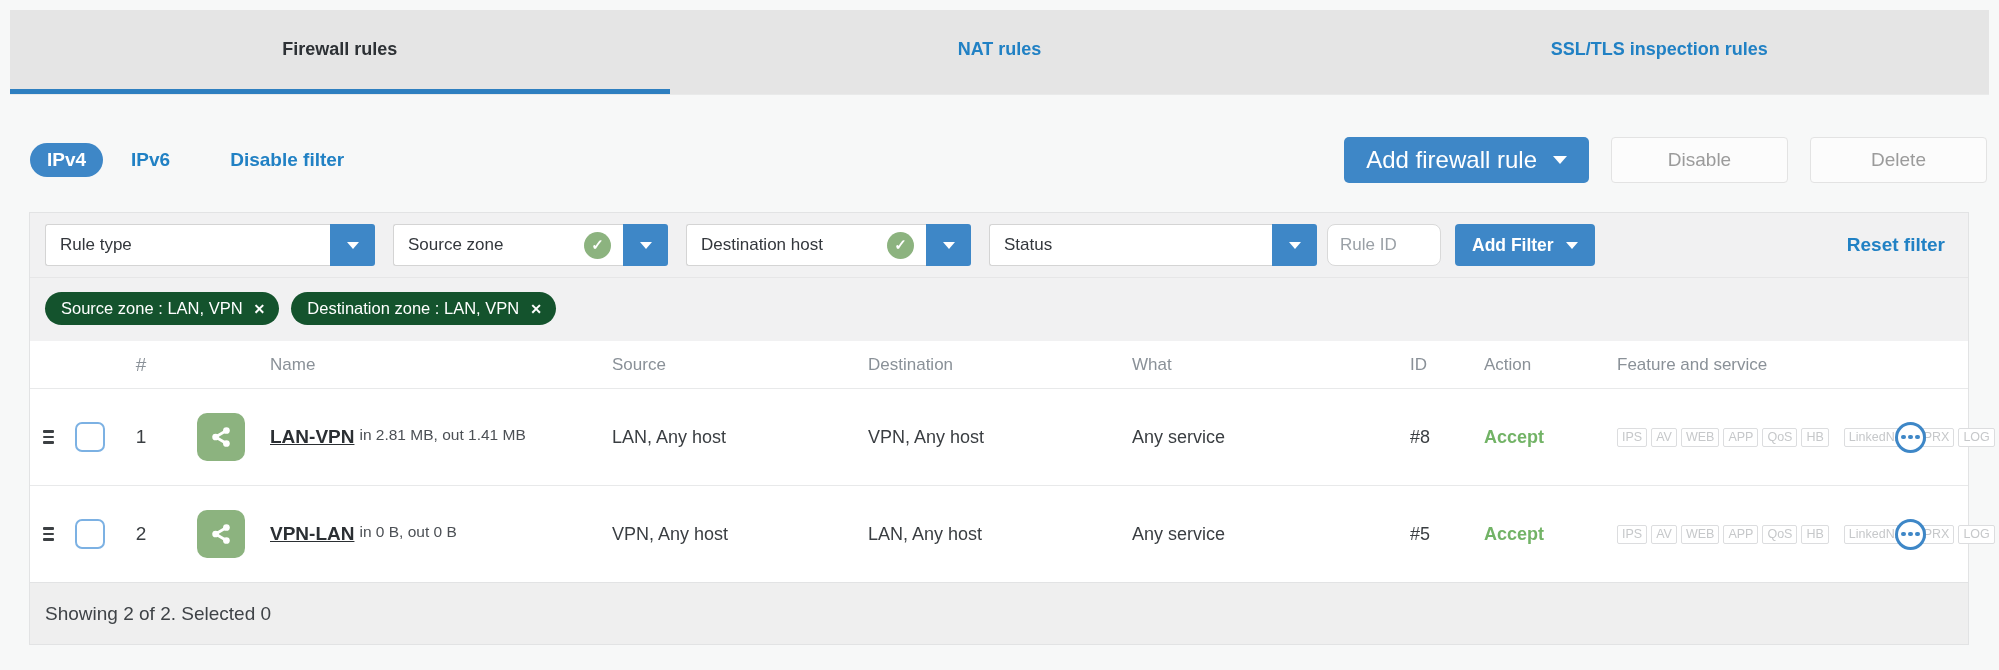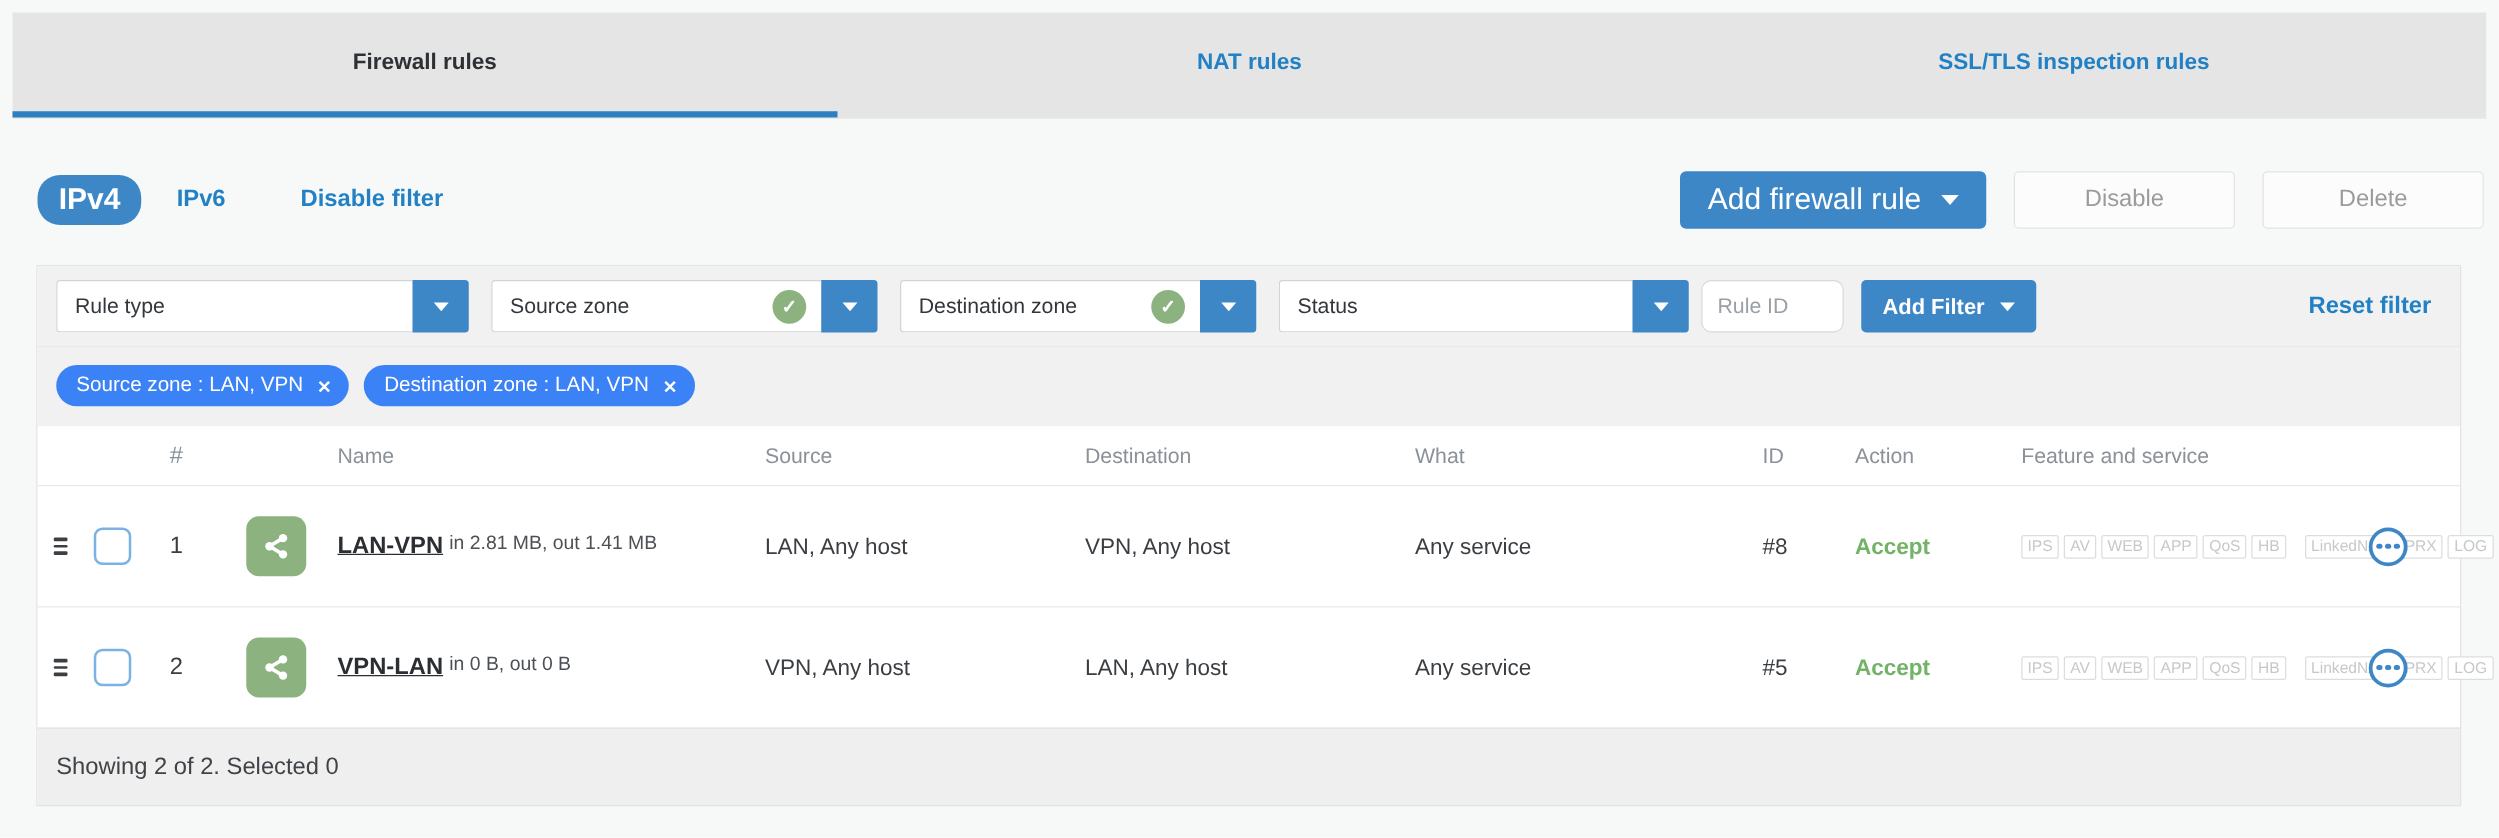--- a/index.html
+++ b/index.html
@@ -30,21 +30,21 @@
   .tab.active { color:#2d3135; border-bottom-color:#2e7fc0; }
 
   
   .toolbar {
     height:105px;
     display:flex; align-items:center;
     padding:0 12px 0 30px;
   }
   .pill {
     background:#3e87c7; color:#fff;
-    font-size:24px; font-weight:700;
+    font-size:19px; font-weight:700;
     padding:6px 17px; border-radius:18px;
     cursor:pointer;
   }
   .ipv6 { margin-left:28px; color:#2181c4; font-size:19px; font-weight:700; cursor:pointer; }
   .disable-filter { margin-left:60px; color:#2181c4; font-size:19px; font-weight:700; cursor:pointer; }
   .toolbar-right { margin-left:auto; display:flex; align-items:center; gap:22px; }
   .btn-primary {
     background:#3e87c7; color:#fff; border:none;
     font-family:inherit; font-size:24px;
     height:46px; padding:0 22px; border-radius:5px;
@@ -90,21 +90,21 @@
     padding:0 12px 0 14px;
     font-size:17px; color:#33373c;text-align:center;
   }
   .select .chevbox {
     width:45px; background:#3e87c7;
     border-radius:0 3px 3px 0;
     display:flex; align-items:center; justify-content:center;
   }
   .select .chevbox .chev-down { border-left-width:6px; border-right-width:6px; border-top-width:7px; }
   .f-rule-type .field { width:285px; }
-  .f-source   .field { width:264px; }
+  .f-source   .field { width:230px; }
   .f-dest     .field { width:240px; }
   .f-status   .field { width:283px; }
   .check-circle {
     margin-left:auto;
     width:27px; height:27px; border-radius:50%;
     background:#8cb37f; color:#fff;
     font-size:15px; font-weight:700;
     display:flex; align-items:center; justify-content:center;
   }
   .gap { width:18px; flex:none; }
@@ -127,21 +127,21 @@
     margin-left:auto; padding-right:8px;
     color:#2181c4; font-size:19px; font-weight:700; cursor:pointer;
   }
 
   .chips-row {
     background:#f1f1f2;
     padding:14px 15px 16px 15px;
     display:flex; gap:12px;
   }
   .chip {
-    background:#3b82f6; color:#fff;
+    background:#14532d; color:#fff;
     font-size:16.5px;
     border-radius:18px;
     padding:7px 14px 7px 16px;
     display:inline-flex; align-items:center; gap:11px;
   }
   .chip .x { font-size:14px; font-weight:700; cursor:pointer; }
 
   
   .trow {
     display:grid;
@@ -251,21 +251,21 @@
         <span>Source zone</span>
         <span class="check-circle">✓</span>
       </div>
       <div class="chevbox">
         <span class="chev-down"></span>
       </div>
     </div>
     <div class="gap"></div>
     <div class="select f-dest">
       <div class="field">
-        <span>Destination zone</span>
+        <span>Destination host</span>
         <span class="check-circle">✓</span>
       </div>
       <div class="chevbox">
         <span class="chev-down"></span>
       </div>
     </div>
     <div class="gap"></div>
     <div class="select f-status">
       <div class="field">
         <span>Status</span>

